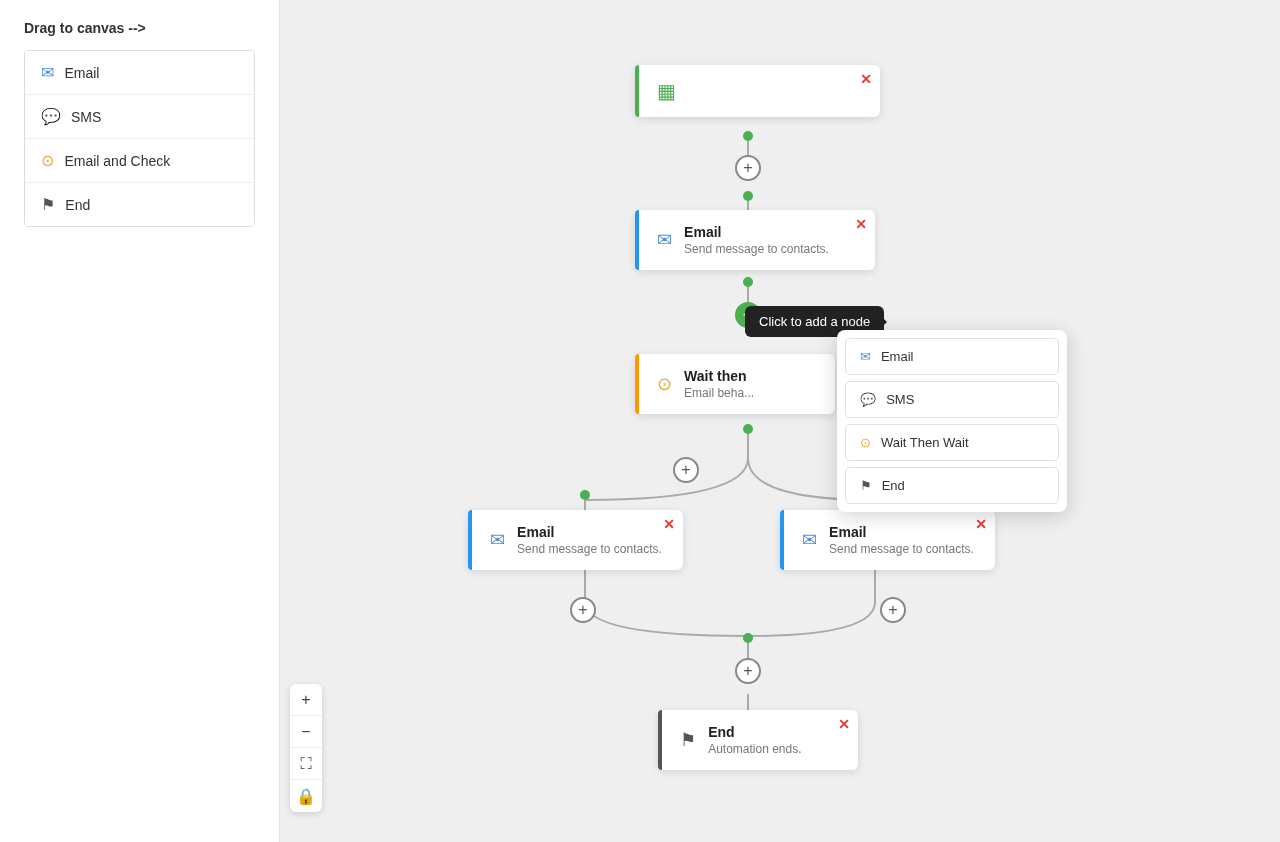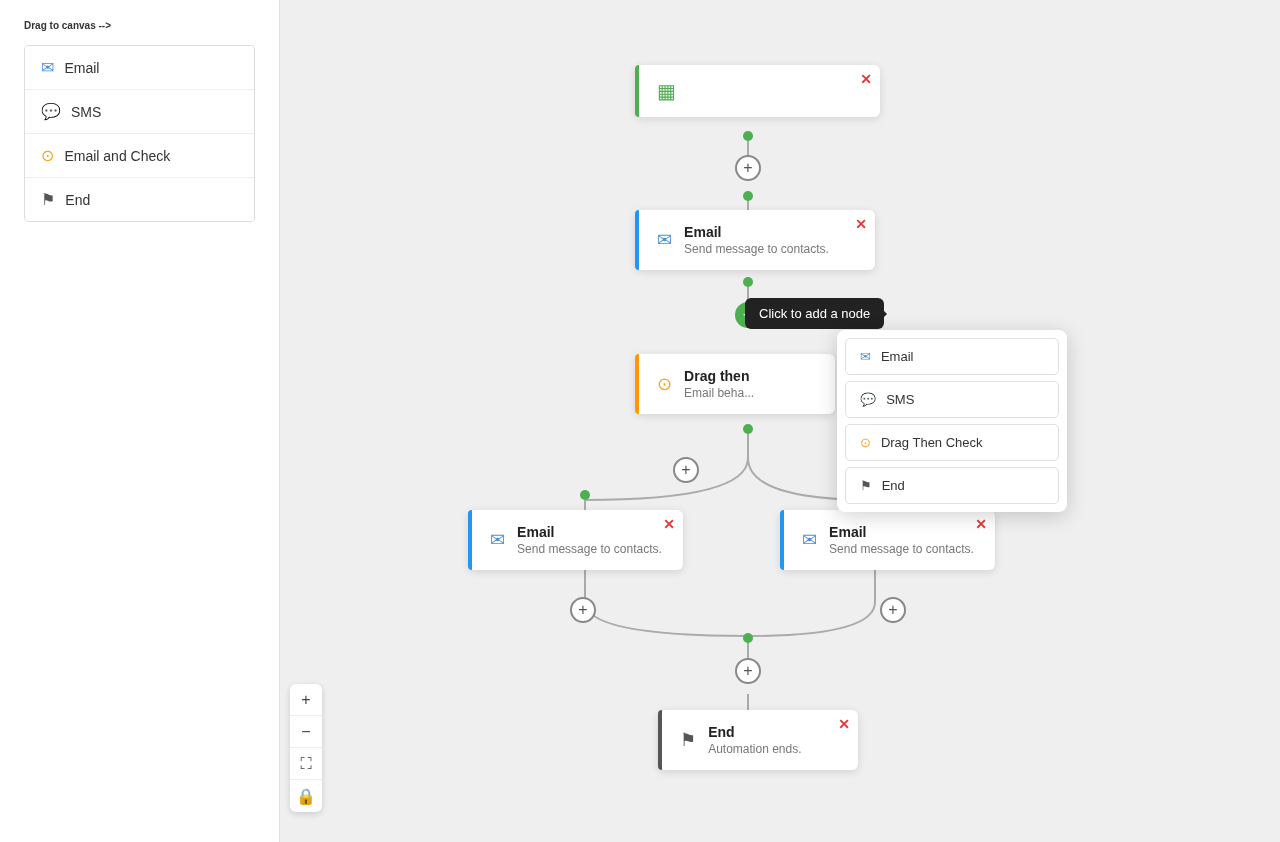--- a/index.html
+++ b/index.html
@@ -16,21 +16,21 @@
       flex-shrink: 0;
     }
     .sidebar-title {
       font-size: 15px;
       font-weight: 600;
       color: #222;
       padding: 18px 20px 16px;
       border-bottom: 1px solid #e8e8e8;
     }
     .sidebar-drag-label {
-      font-size: 10px;
+      font-size: 14px;
       font-weight: 600;
       color: #333;
       padding: 20px 24px 14px;
     }
     .sidebar-items-box {
       margin: 0 24px 20px;
       border: 1px solid #ddd;
       border-radius: 4px;
       overflow: hidden;
     }
@@ -292,29 +292,29 @@
         <div class="node-title">Email</div>
         <div class="node-sub">Send message to contacts.</div>
       </div>
       <span class="node-close">✕</span>
     </div>
 
     <div class="dot" style="left:463px; top:277px;"></div>
 
     <div class="add-btn green-filled" style="left:455px; top:302px;">+</div>
 
-    <div class="tooltip-bubble" style="left:465px; top:298px;">
+    <div class="tooltip-bubble" style="left:465px; top:306px;">
       <span>Click to add a node</span>
     </div>
 
     <div class="node-card" style="left:355px; top:354px; width:200px;">
       <div class="node-border-left border-orange"></div>
       <span class="node-icon icon-wait" style="margin-left:6px;">⊙</span>
       <div class="node-text">
-        <div class="node-title">Drag then</div>
+        <div class="node-title">Wait then</div>
         <div class="node-sub">Email beha...</div>
       </div>
     </div>
 
     <div class="dot" style="left:463px; top:424px;"></div>
     <div class="add-btn" style="left:393px; top:457px;">+</div>
     <div class="add-btn" style="left:583px; top:457px;">+</div>
 
     <div class="dot" style="left:300px; top:490px;"></div>
 
@@ -361,21 +361,21 @@
       <div class="picker-item">
         <span style="color:#4a90d9;">✉</span>
         <span>Email</span>
       </div>
       <div class="picker-item">
         <span style="color:#4a90d9;">💬</span>
         <span>SMS</span>
       </div>
       <div class="picker-item">
         <span style="color:#f5a623;">⊙</span>
-        <span>Drag Then Check</span>
+        <span>Wait Then Wait</span>
       </div>
       <div class="picker-item">
         <span style="color:#555;">⚑</span>
         <span>End</span>
       </div>
     </div>
 
   </div>
 
   <div class="zoom-controls">

